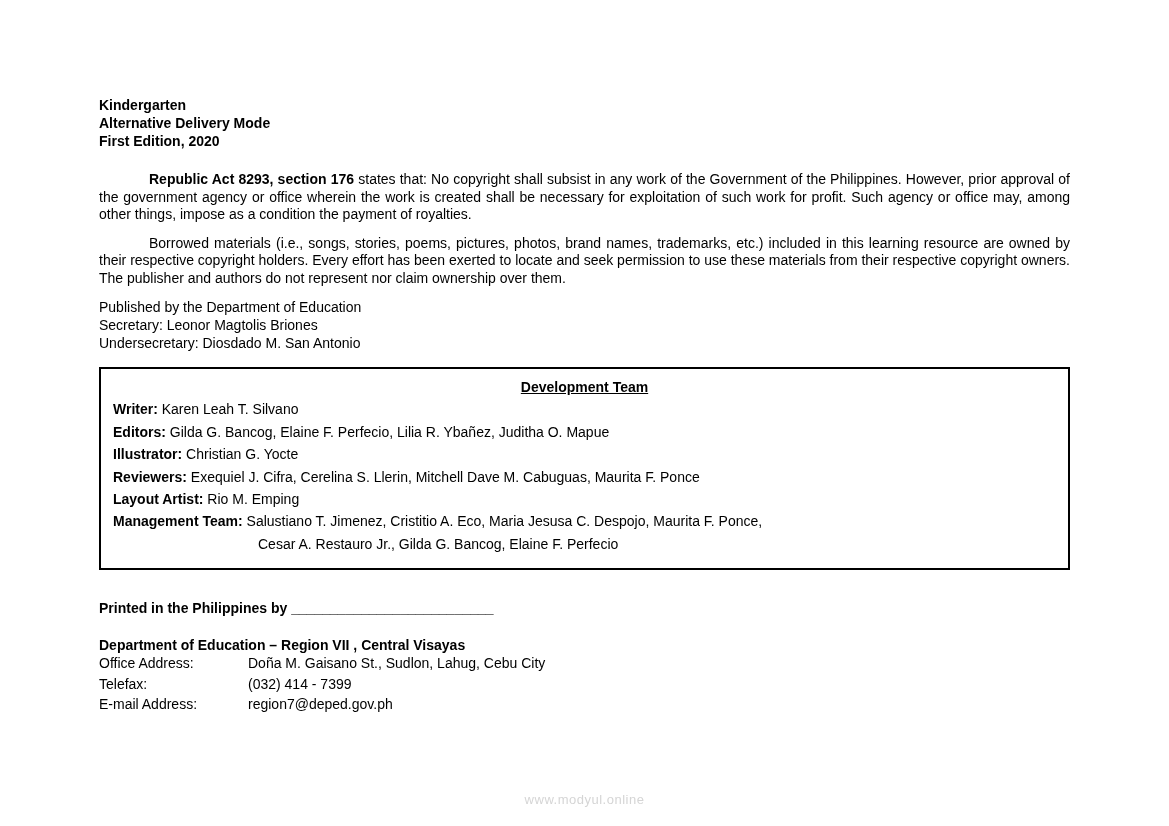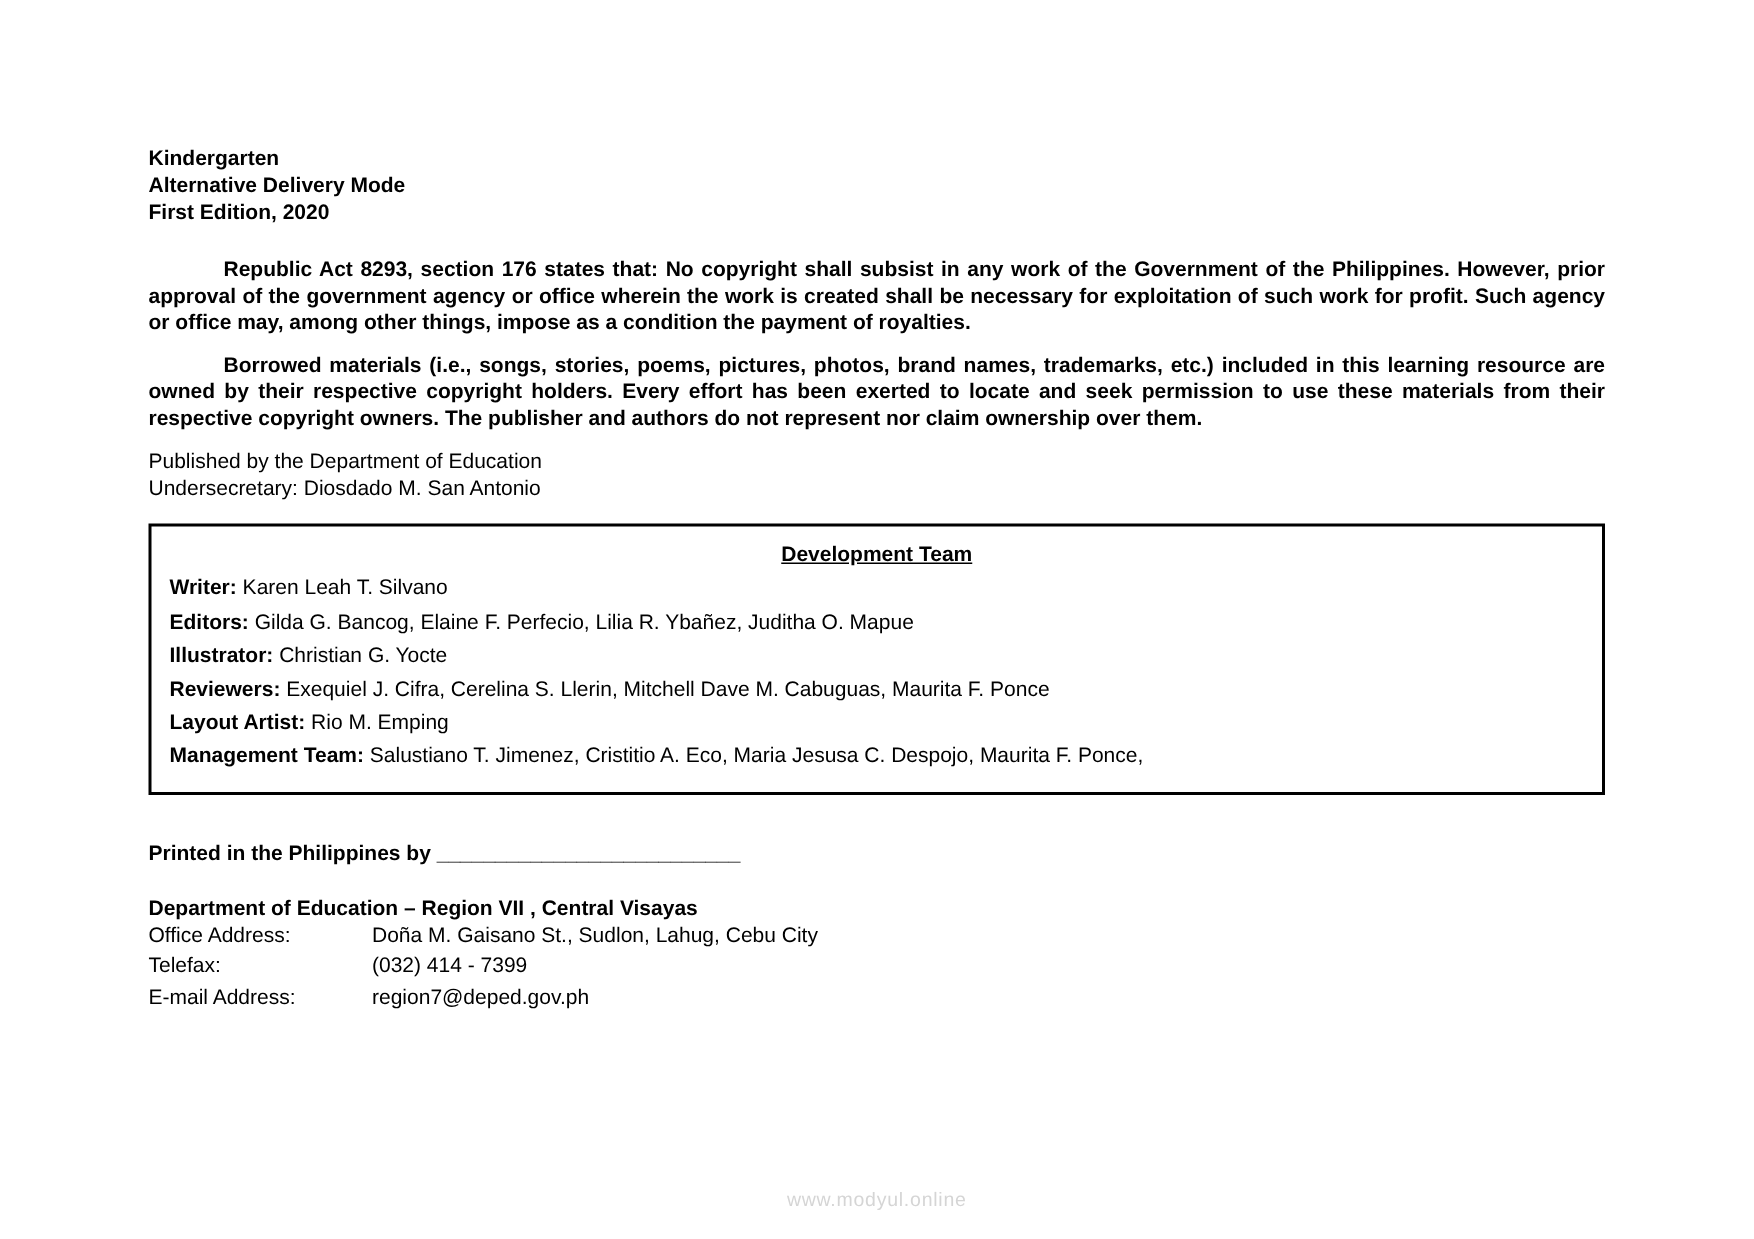--- a/index.html
+++ b/index.html
@@ -28,21 +28,20 @@
   .heading-block {
     margin-top: 96px;
     font-weight: bold;
     line-height: 18px;
   }
   .para {
     margin-top: 11px;
     text-align: justify;
     text-indent: 50px;
     line-height: 17.5px;
-    font-weight: bold;
   }
   .para.first { margin-top: 21px; }
   .published-block {
     margin-top: 11px;
     line-height: 18px;
   }
   .dev-team-box {
     margin-top: 15px;
     border: 2px solid #000000;
     padding: 7px 12px 13px 12px;
@@ -89,31 +88,33 @@
       <div>Alternative Delivery Mode</div>
       <div>First Edition, 2020</div>
     </div>
 
     <p class="para first"><b>Republic Act 8293, section 176</b><span> states that: No copyright shall subsist in any work of the Government of the Philippines. However, prior approval of the government agency or office wherein the work is created shall be necessary for exploitation of such work for profit. Such agency or office may, among other things, impose as a condition the payment of royalties.</span></p>
 
     <p class="para"><span>Borrowed materials (i.e., songs, stories, poems, pictures, photos, brand names, trademarks, etc.) included in this learning resource are owned by their respective copyright holders. Every effort has been exerted to locate and seek permission to use these materials from their respective copyright owners. The publisher and authors do not represent nor claim ownership over them.</span></p>
 
     <div class="published-block">
       <div>Published by the Department of Education</div>
+      <div>Secretary: Leonor Magtolis Briones</div>
       <div>Undersecretary: Diosdado M. San Antonio</div>
     </div>
 
     <div class="dev-team-box">
       <div class="dev-team-title">Development Team</div>
       <div class="dev-team-row"><span class="lbl">Writer:</span><span> Karen Leah T. Silvano</span></div>
       <div class="dev-team-row"><span class="lbl">Editors:</span><span> Gilda G. Bancog, Elaine F. Perfecio, Lilia R. Ybañez, Juditha O. Mapue</span></div>
       <div class="dev-team-row"><span class="lbl">Illustrator:</span><span> Christian G. Yocte</span></div>
       <div class="dev-team-row"><span class="lbl">Reviewers:</span><span> Exequiel J. Cifra, Cerelina S. Llerin, Mitchell Dave M. Cabuguas, Maurita F. Ponce</span></div>
       <div class="dev-team-row"><span class="lbl">Layout Artist:</span><span> Rio M. Emping</span></div>
       <div class="dev-team-row"><span class="lbl">Management Team:</span><span> Salustiano T. Jimenez, Cristitio A. Eco, Maria Jesusa C. Despojo, Maurita F. Ponce,</span></div>
+      <div class="dev-team-cont">Cesar A. Restauro Jr., Gilda G. Bancog, Elaine F. Perfecio</div>
     </div>
 
     <div class="printed-line"><span>Printed in the Philippines by </span><span>__________________________</span></div>
 
     <div class="publisher-name">Department of Education – Region VII , Central Visayas</div>
 
     <div class="address-block">
       <div class="address-row"><span class="lbl">Office Address:</span><span>Doña M. Gaisano St., Sudlon, Lahug, Cebu City</span></div>
       <div class="address-row"><span class="lbl">Telefax:</span><span>(032) 414 - 7399</span></div>
       <div class="address-row"><span class="lbl">E-mail Address:</span><span>region7@deped.gov.ph</span></div>

